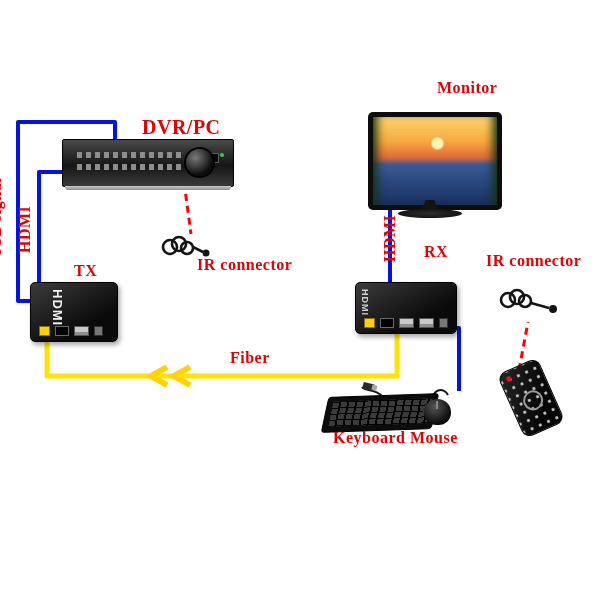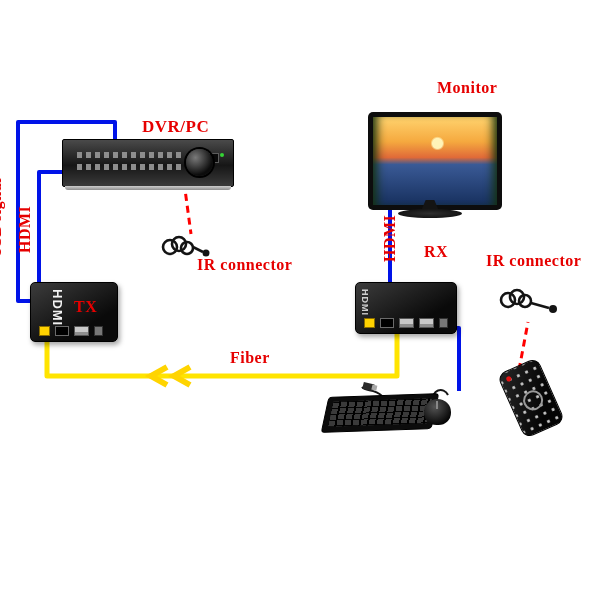--- a/index.html
+++ b/index.html
@@ -1,21 +1,21 @@
 <!DOCTYPE html>
 <html><head>
 <meta charset="utf-8">
 <style>
   html,body{margin:0;padding:0;}
   body{width:600px;height:600px;background:#fff;font-family:"Liberation Serif",serif;}
   .canvas{position:relative;width:600px;height:600px;background:#fff;overflow:hidden;}
 
   .lbl{position:absolute;color:#e60000;font-weight:700;font-size:16px;line-height:16px;white-space:nowrap;letter-spacing:.5px;}
   .vlbl{transform-origin:0 100%;transform:rotate(-90deg);}
-  .big{font-size:17px;}
+  .big{font-size:20px;}
 
   .lines{position:absolute;left:0;top:0;pointer-events:none;}
 
   
   .dvr{position:absolute;left:62px;top:139px;width:170px;height:46px;background:linear-gradient(#4a4a4a,#161616 55%,#3a3a3a);border:1px solid #000;border-radius:2px;}
   .dvr::after{content:"";position:absolute;left:2px;right:2px;bottom:-4px;height:4px;background:linear-gradient(#cccccc,#8e8e8e);border-radius:0 0 3px 3px;}
   .dvr-row{position:absolute;left:14px;width:104px;height:6px;background:repeating-linear-gradient(90deg,#8d8d8d 0 5px,rgba(0,0,0,0) 5px 9px);}
   .r1{top:12px;} .r2{top:24px;}
   .dvr-slot{position:absolute;left:126px;top:13px;width:28px;height:8px;background:#0a0a0a;border:1px solid #5c5c5c;}
   .dvr-knob{position:absolute;right:20px;top:9px;width:27px;height:27px;border-radius:50%;background:radial-gradient(circle at 35% 32%,#7a7a7a,#0c0c0c 68%);box-shadow:0 0 0 2px #000;}
@@ -140,19 +140,20 @@
     <div class="keyboard-keys"></div>
   </div>
   <div class="mouse"></div>
   <div class="remote"></div>
 
   <div class="lbl big" style="left:142px;top:119px;">DVR/PC</div>
   <div class="lbl" style="left:402px;top:80px;margin-left:35px;">Monitor</div>
   <div class="lbl vlbl" style="left:4px;top:242px;">USB signal</div>
   <div class="lbl vlbl" style="left:33px;top:237px;">HDMI</div>
   <div class="lbl vlbl" style="left:398px;top:246px;">HDMI</div>
-  <div class="lbl" style="left:74px;top:263px;margin-top:36px;">TX</div>
+  <div class="lbl" style="left:74px;top:263px;">TX</div>
   <div class="lbl" style="left:424px;top:244px;">RX</div>
   <div class="lbl" style="left:197px;top:257px;">IR connector</div>
   <div class="lbl" style="left:486px;top:253px;">IR connector</div>
   <div class="lbl" style="left:230px;top:350px;text-align:right;">Fiber</div>
+  <div class="lbl" style="left:333px;top:430px;">Keyboard Mouse</div>
 
 </div>
 
 </body></html>

